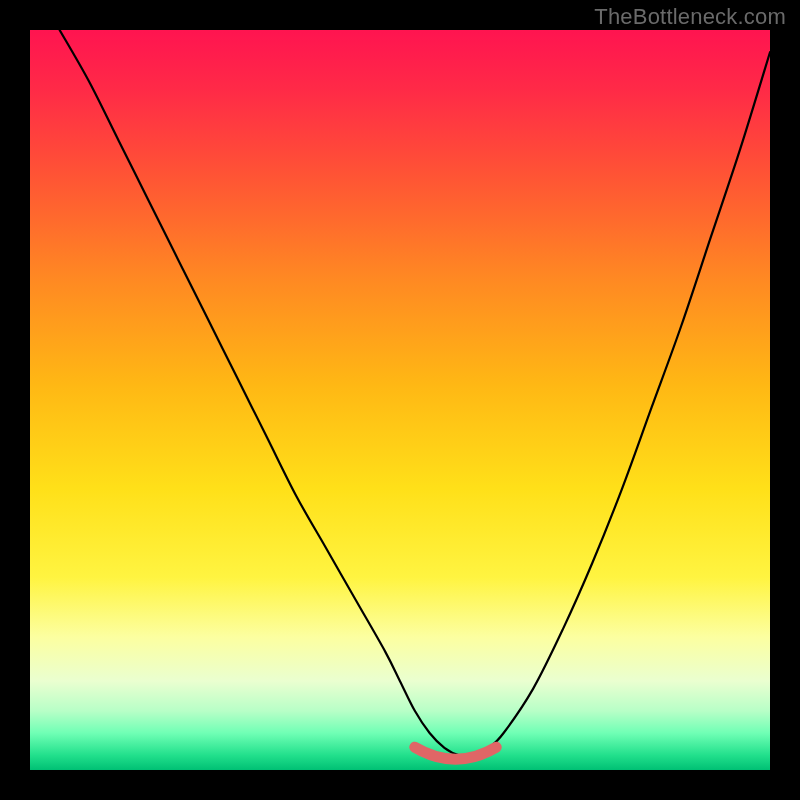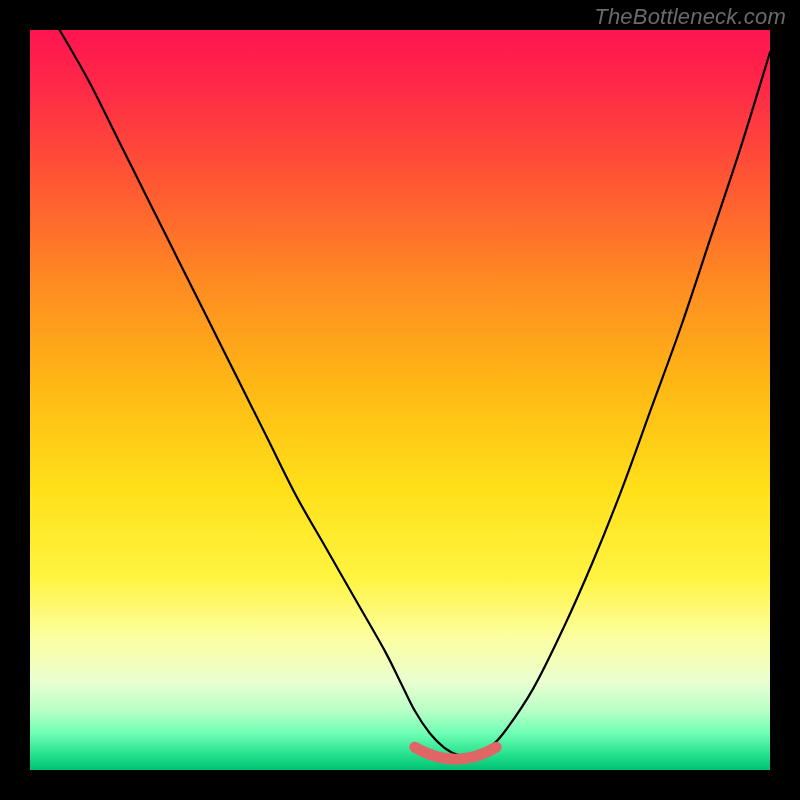--- a/index.html
+++ b/index.html
@@ -11,21 +11,20 @@
     overflow: hidden;
     font-family: Arial, Helvetica, sans-serif;
   }
   .frame {
     position: absolute;
     top: 0;
     left: 0;
     width: 800px;
     height: 800px;
     background: #000000;
-    font-style: italic;
   }
   .plot-area {
     position: absolute;
     top: 30px;
     left: 30px;
     width: 740px;
     height: 740px;
     overflow: hidden;
   }
   .gradient-bg {

